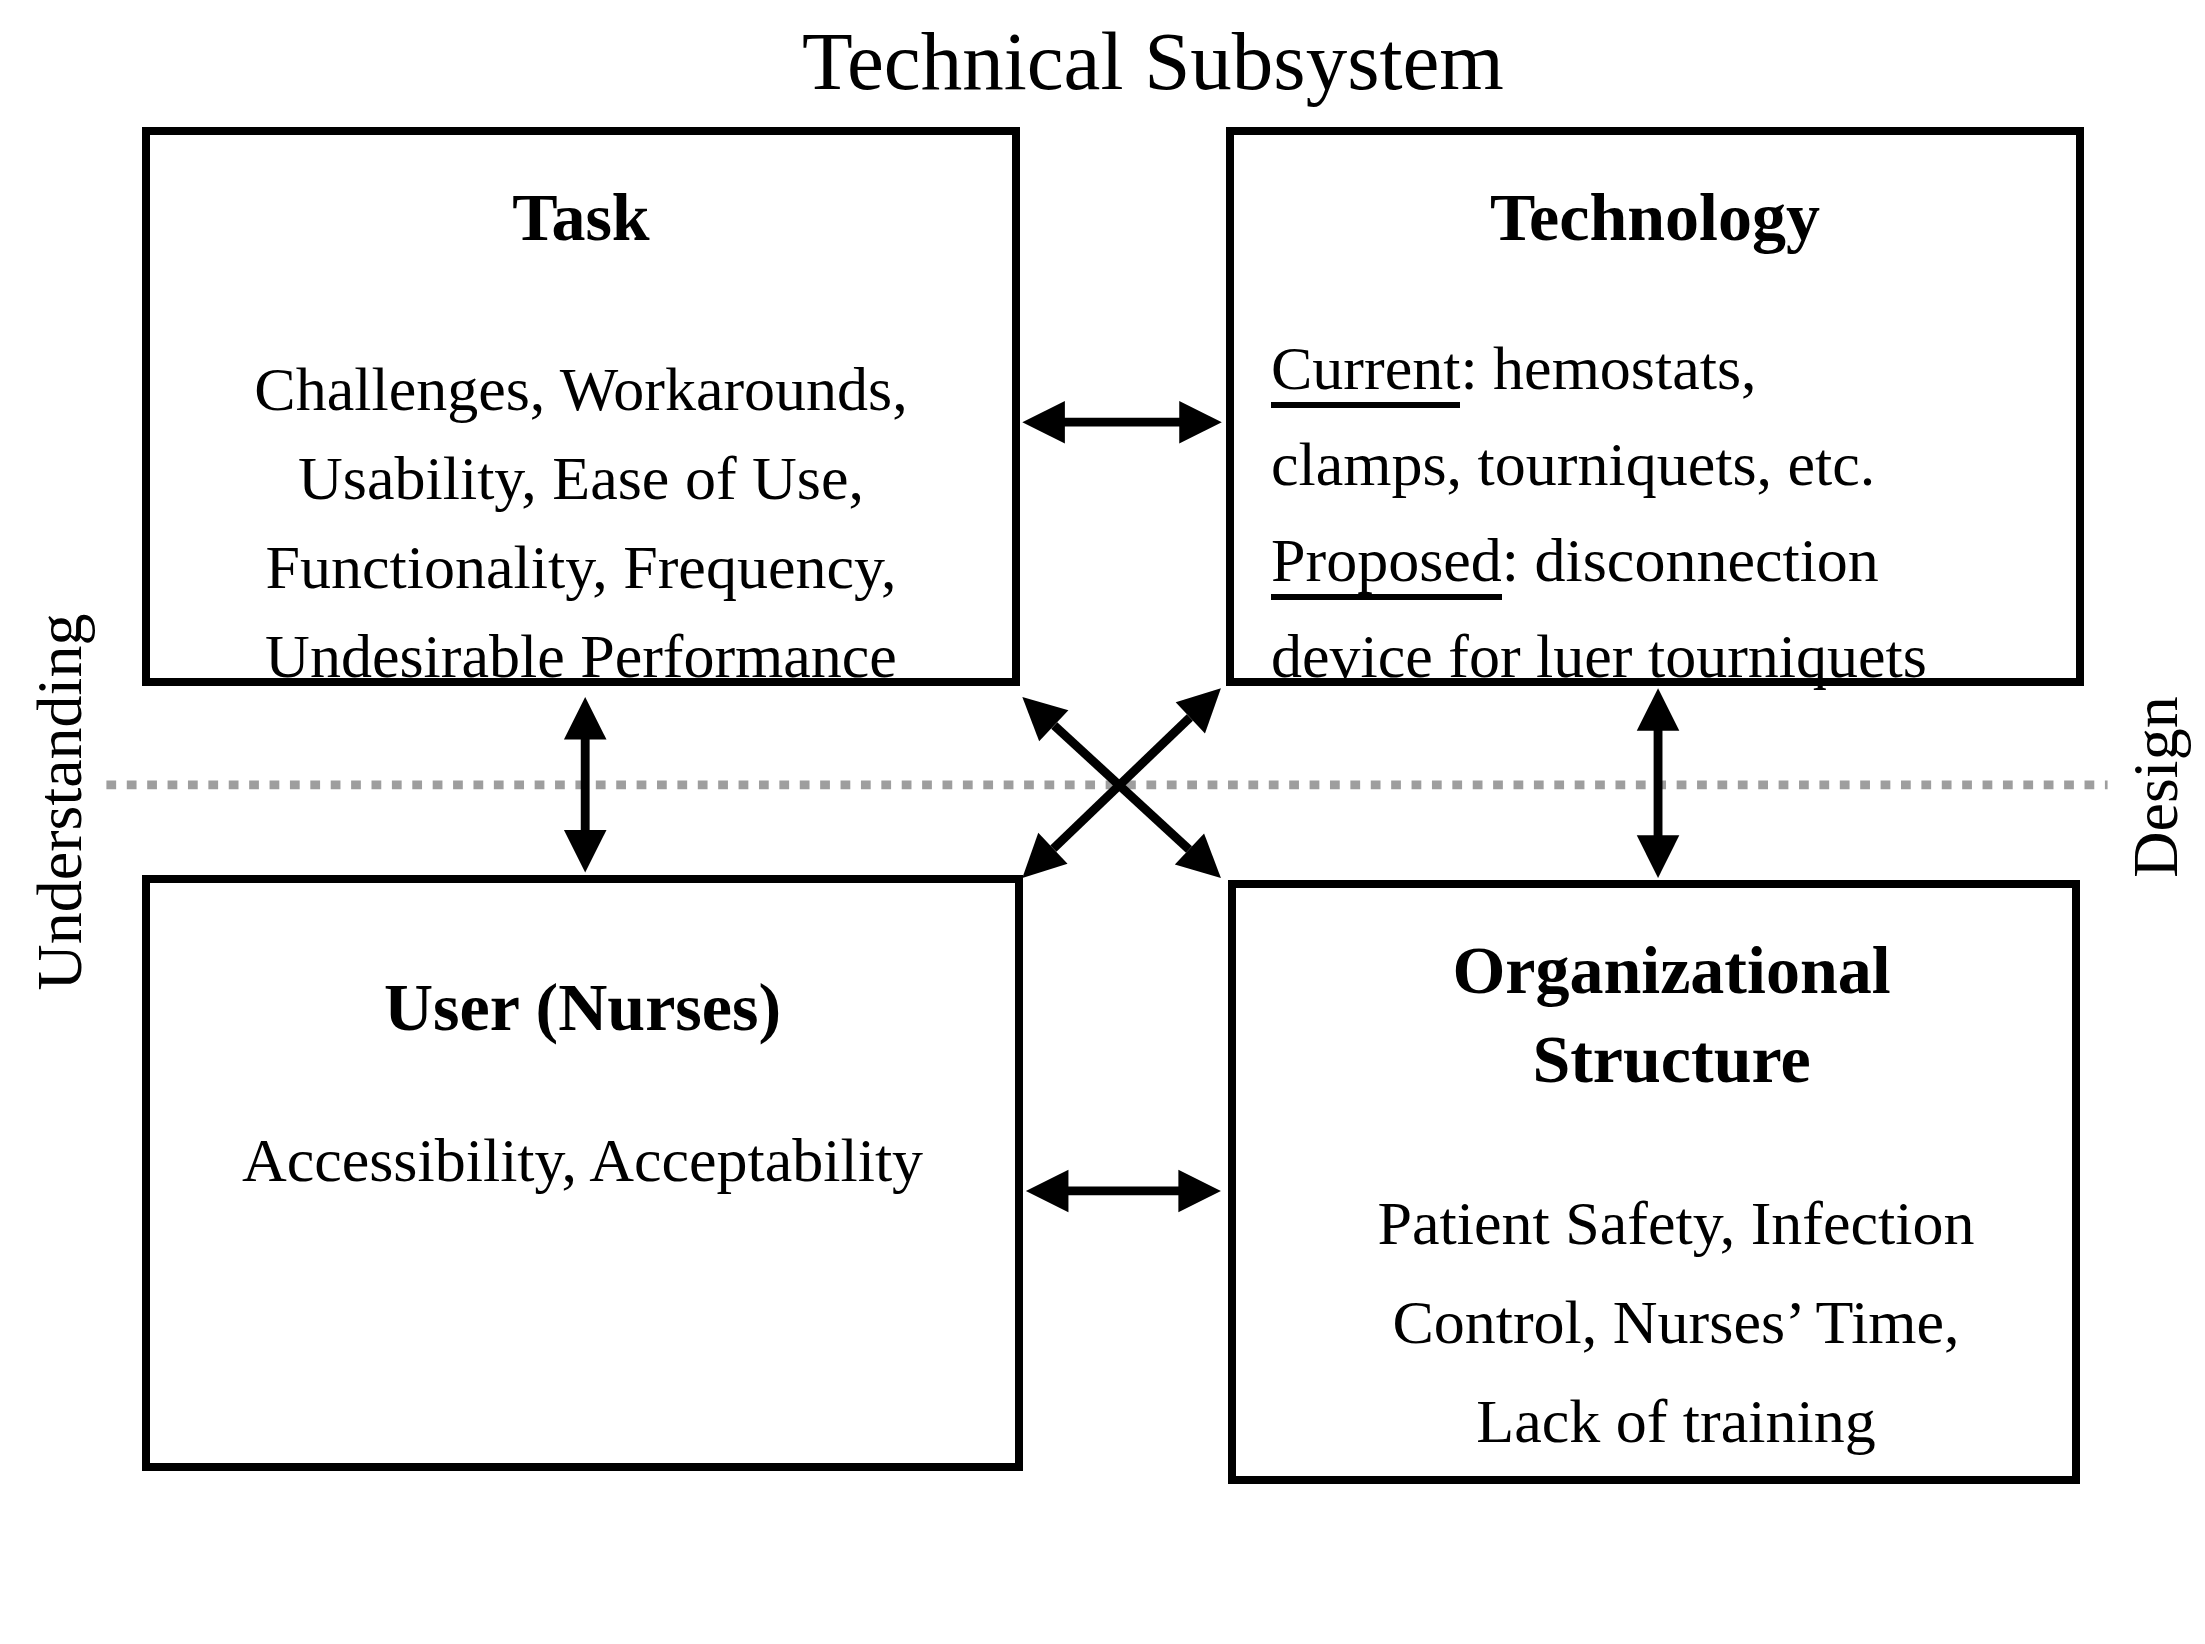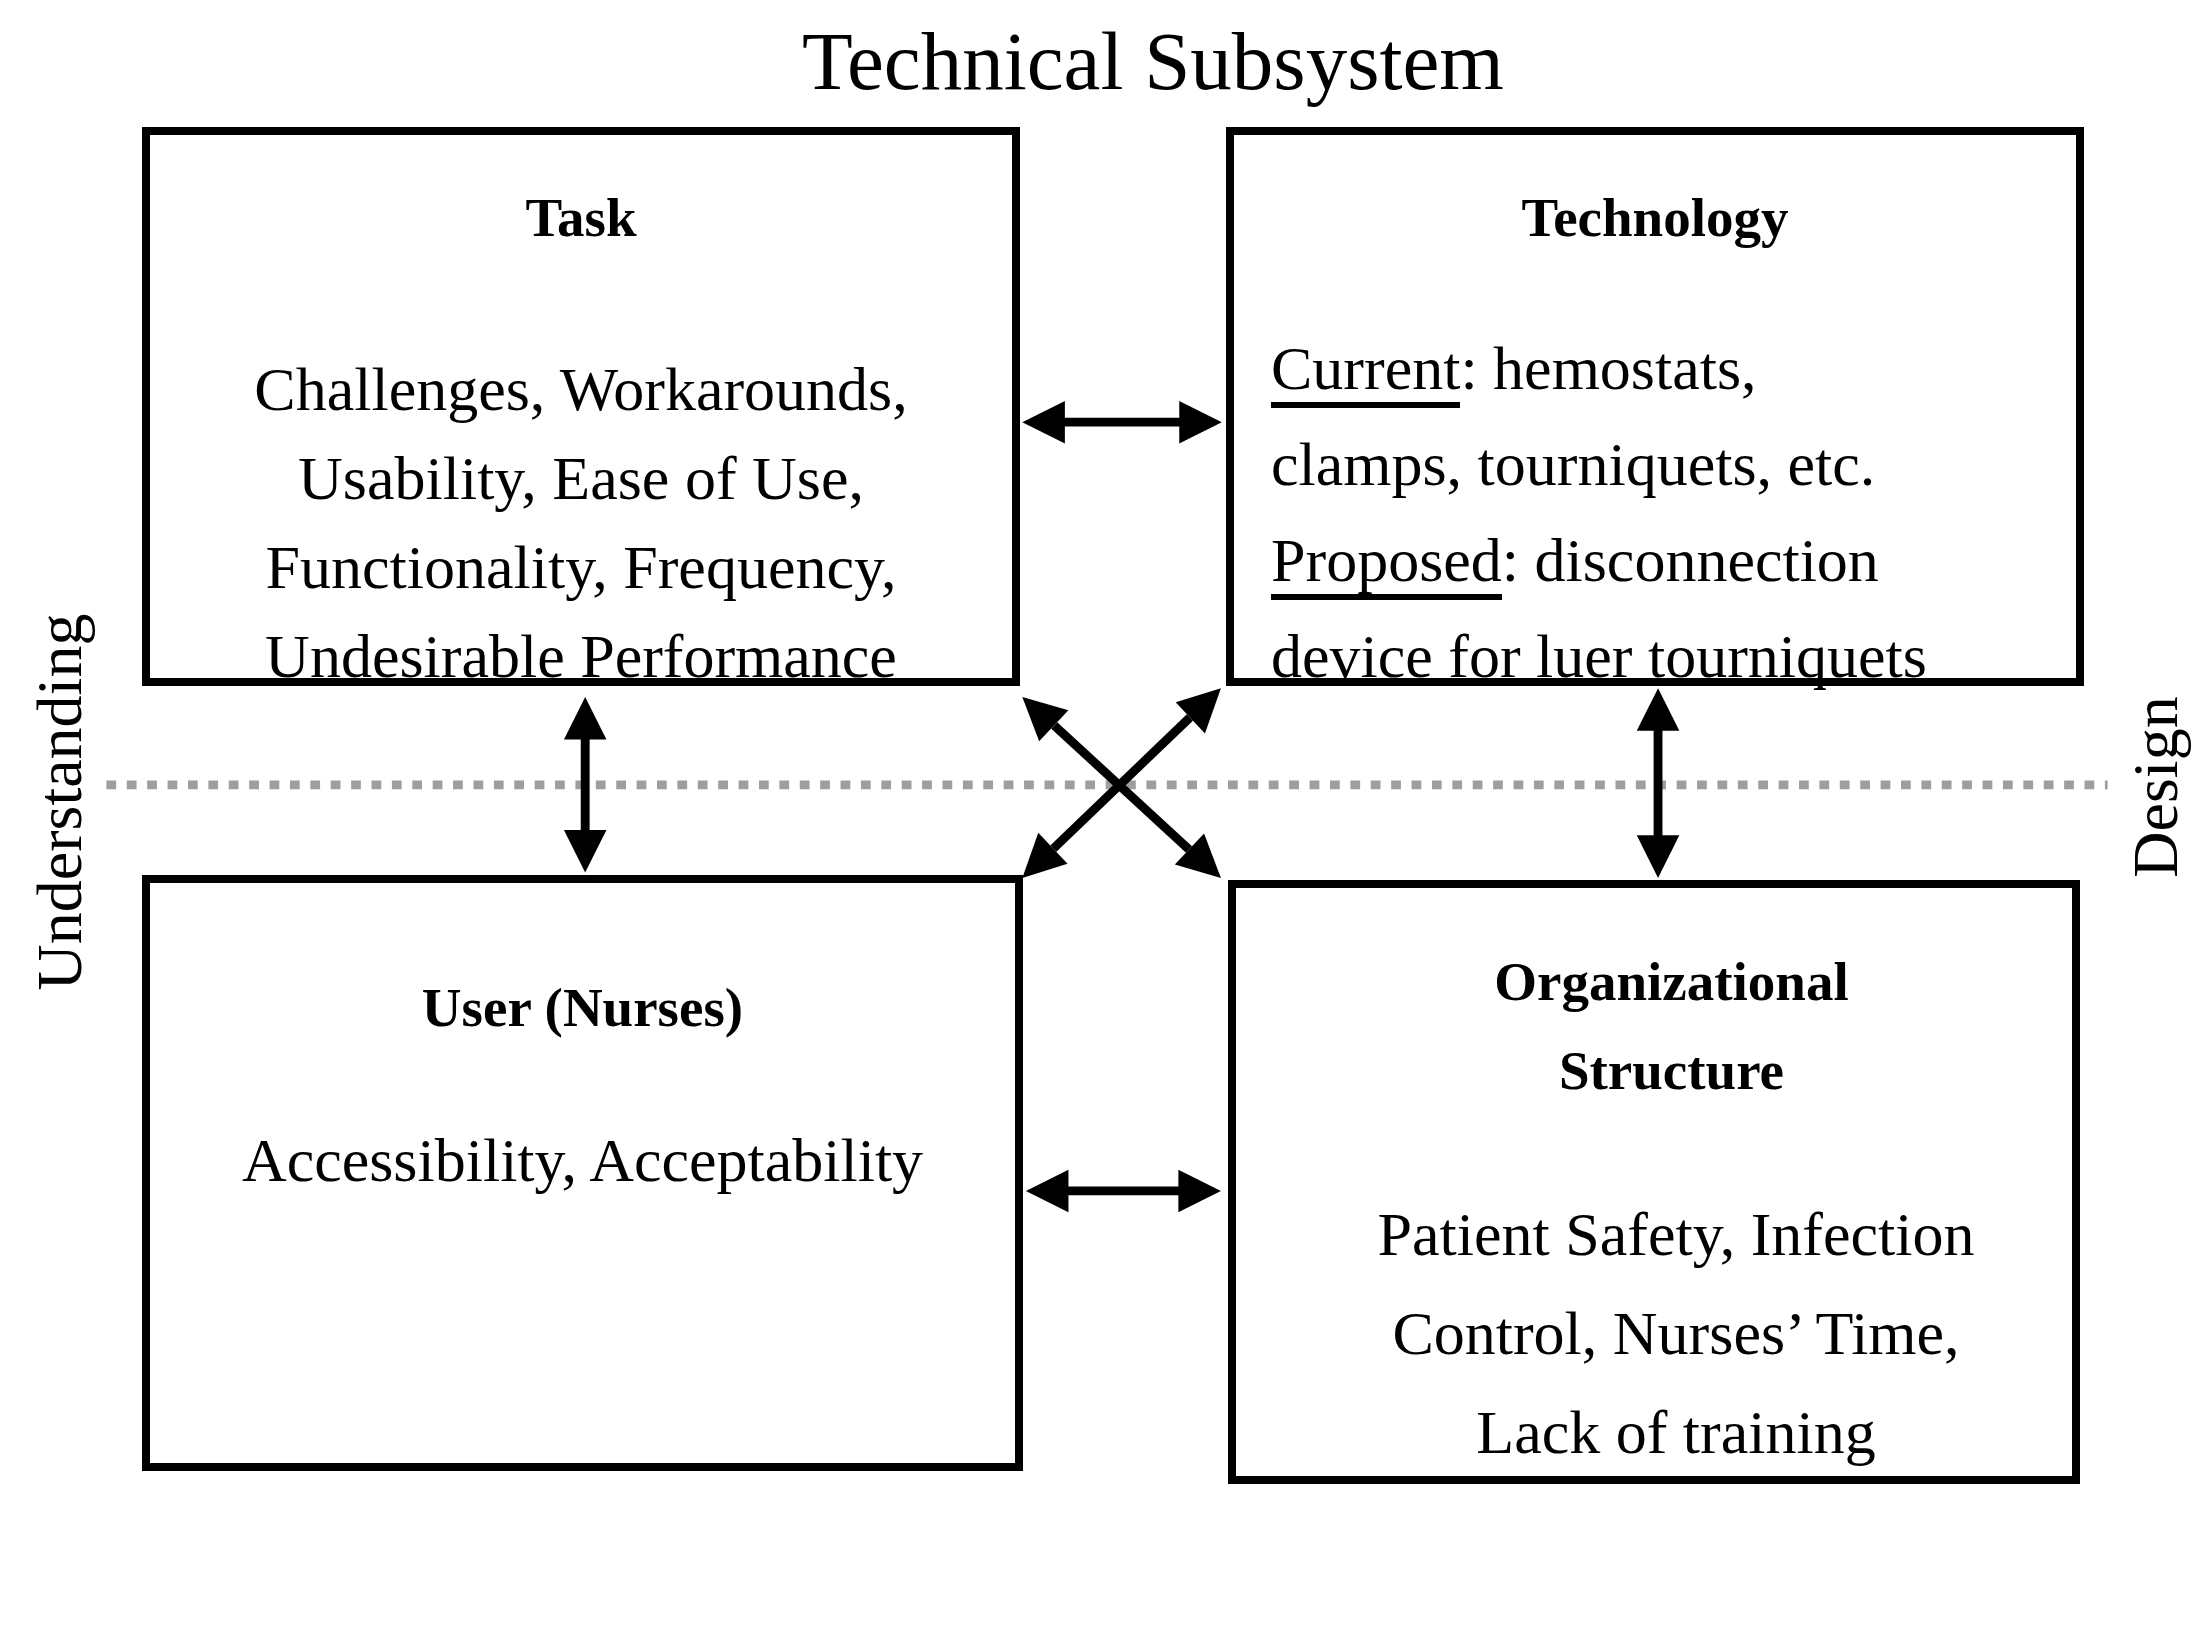--- a/index.html
+++ b/index.html
@@ -28,41 +28,41 @@
     white-space: nowrap;
   }
   .box {
     position: absolute;
     border: 8.9px solid #000000;
     background: #ffffff;
     box-sizing: border-box;
   }
   .box-heading {
     font-weight: bold;
-    font-size: 55px;
+    font-size: 68px;
     line-height: 85px;
     text-align: center;
     white-space: nowrap;
   }
   .box-heading.two-line { white-space: normal; }
   .body-text {
     font-size: 62px;
     text-align: center;
   }
   .line { white-space: nowrap; }
   #task-box .body-text      { line-height: 89px; margin-top: 85px; }
   #task-box .box-heading    { margin-top: 40px; }
   #technology-box .box-heading { margin-top: 40px; }
   #technology-box .body-text {
     line-height: 96px; margin-top: 60px;
     text-align: left; padding-left: 37px; padding-right: 7px;
   }
   #user-box .box-heading    { margin-top: 82px; }
   #user-box .body-text      { line-height: 89px; margin-top: 66px; }
-  #org-box .box-heading     { margin-top: 49px; line-height: 89px; padding-left: 35px; }
+  #org-box .box-heading     { margin-top: 38px; line-height: 89px; padding-left: 35px; }
   #org-box .body-text       { line-height: 99px; margin-top: 70px; padding-left: 44px; }
   .underlined {
     border-bottom: 6.2px solid #000000;
   }
   #connector-layer {
     position: absolute;
     left: 0; top: 0;
     width: 2206px;
     height: 1645px;
   }

